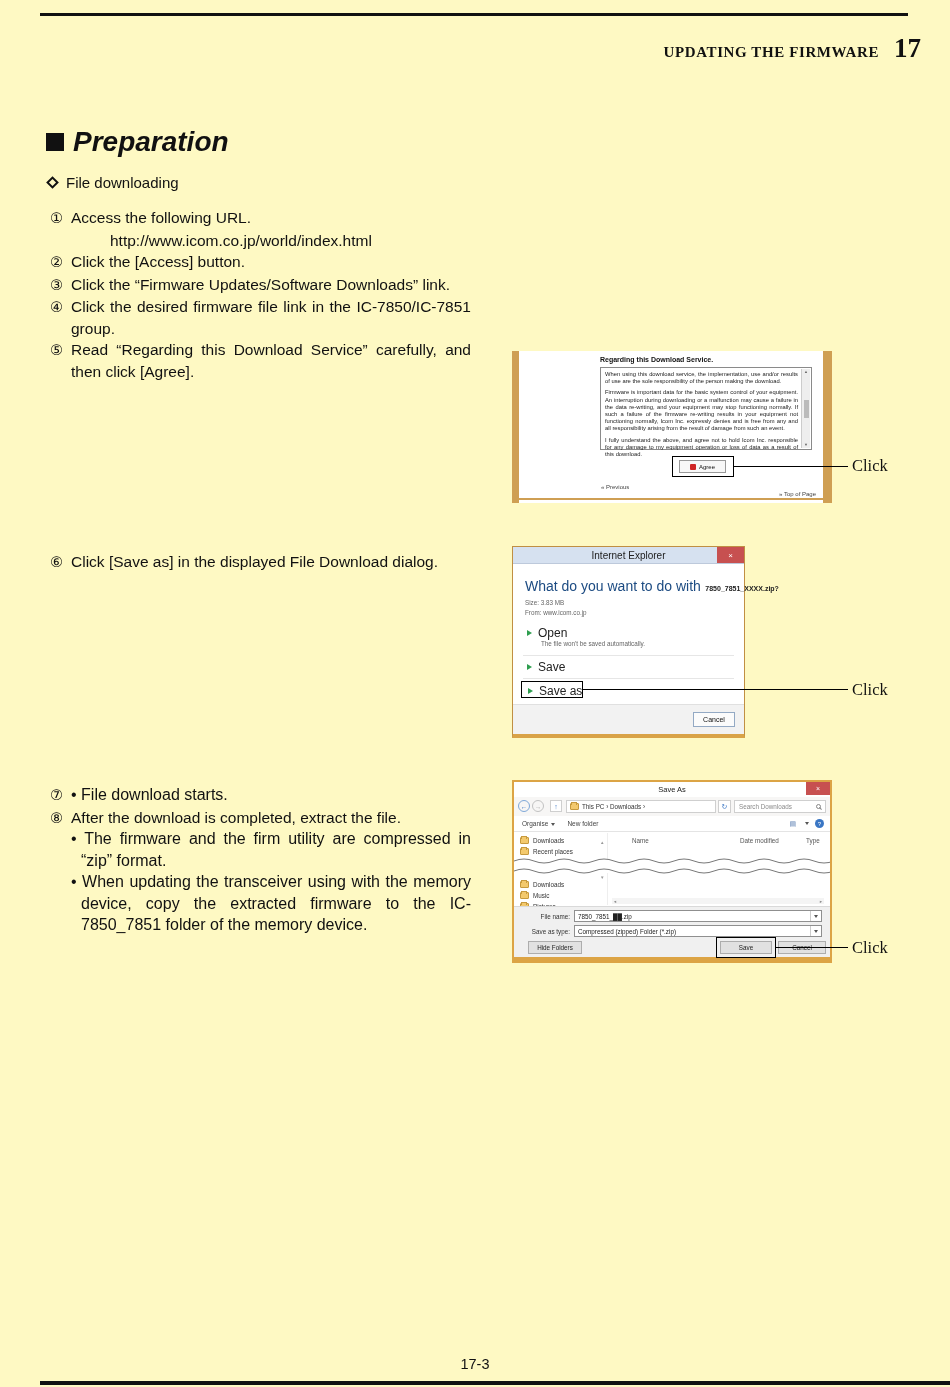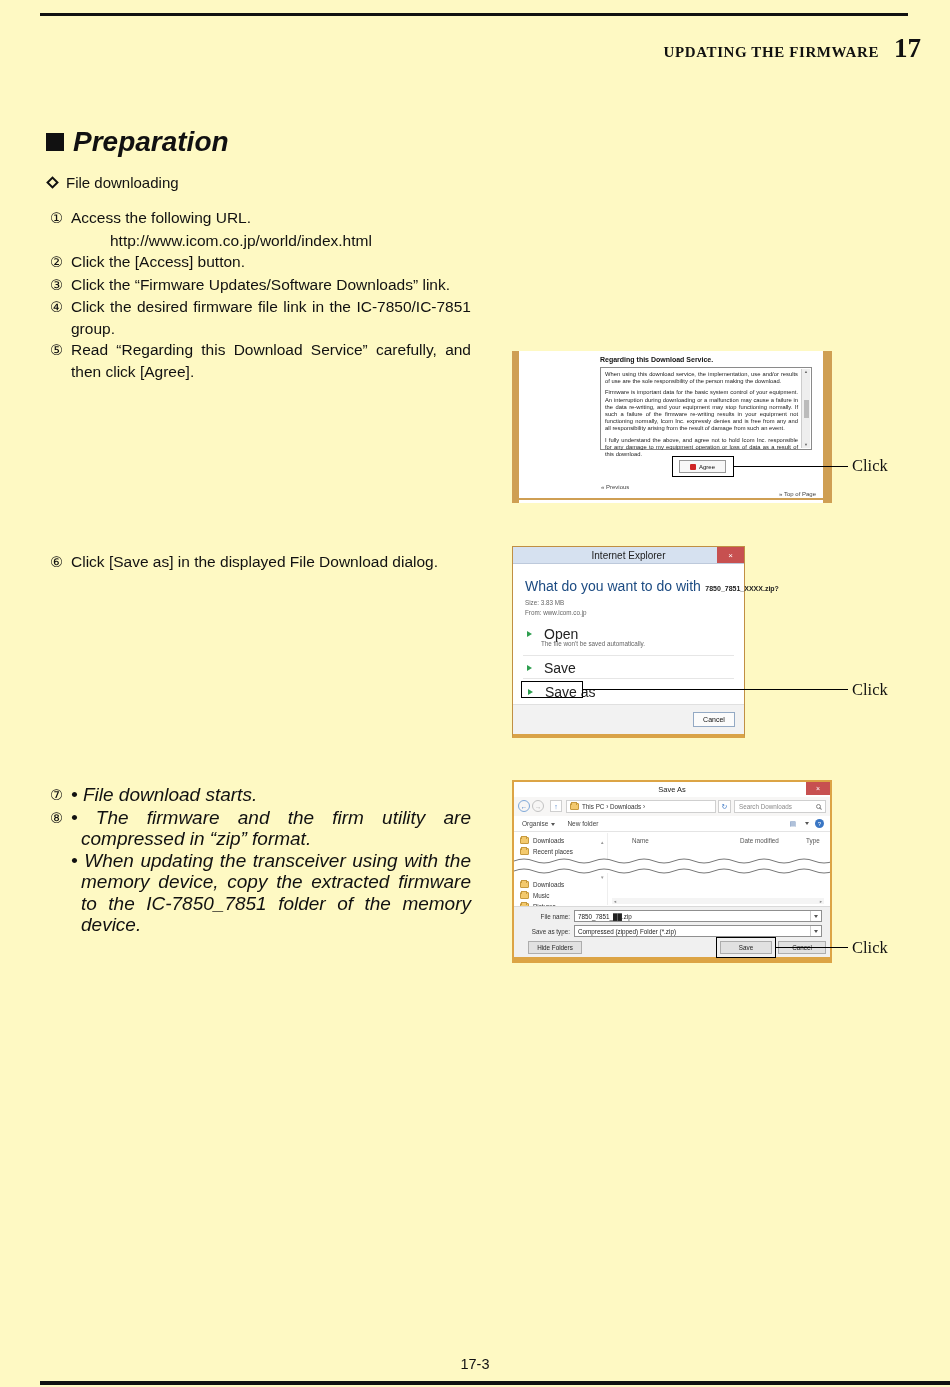--- a/index.html
+++ b/index.html
@@ -23,21 +23,21 @@
   .dia { width:9px; height:9px; border:2.5px solid #111; transform:rotate(45deg); }
   .sub-t { font-size:15px; font-weight:normal; }
 
   .steps { position:absolute; left:50px; width:421px; font-size:15.5px; line-height:21.5px; }
   .s1 { top:207px; } .s2 { top:551px; } .s3 { top:784px; }
   .step { display:flex; }
   .sn { width:21px; flex:none; font-family:"DejaVu Sans",sans-serif; font-size:14.5px; padding-top:1px; }
   .st { flex:1; }
   .step-main { text-align:justify; }
   .step-sub { margin-left:60px; }
-  .bullet { text-align:justify; padding-left:10px; text-indent:-10px; font-size:19px;font-style:italic; }
+  .bullet { text-align:justify; padding-left:10px; text-indent:-10px; font-size:16px; }
 
   .click { position:absolute; left:852px; font-family:"Liberation Serif",serif; font-size:16.5px; z-index:7; }
   .c1 { top:456px; } .c2 { top:680px; } .c3 { top:938px; }
   .cl { position:absolute; height:0; border-top:1.2px solid #000; z-index:6; }
   .cl1 { left:734px; top:466px; width:114px; }
   .cl2 { left:583px; top:689px; width:265px; }
   .cl3 { left:776px; top:947px; width:72px; }
   .callout-box { position:absolute; border:1.5px solid #000; z-index:5; }
 
   .shot { position:absolute; background:#fff; }
@@ -68,21 +68,21 @@
   .ie-tb { position:absolute; left:0; right:0; top:0; height:17px; background:#d6e1f0;
            border-bottom:1px solid #bdc9db; display:flex; align-items:center; justify-content:center; }
   .ie-title { font-size:10px; color:#222; }
   .ie-x { position:absolute; right:0; top:0; width:27px; height:16px; background:#c75050; color:#fff;
           font-size:8px; display:flex; align-items:center; justify-content:center; }
   .ie-q { position:absolute; left:12px; top:30px; white-space:nowrap; }
   .qp { font-size:14px; color:#1c4b82; }
   .qf { font-size:7px; color:#222; font-weight:bold; }
   .ie-meta { position:absolute; left:12px; font-size:6.3px; color:#666; }
   .m1 { top:52px; } .m2 { top:62px; }
-  .ie-opt { position:absolute; left:14px; display:flex; align-items:center; gap:12px; font-size:14px; color:#222; }
+  .ie-opt { position:absolute; left:14px; display:flex; align-items:center; gap:6px; font-size:12px; color:#222; }
   .o1 { top:79px; } .o2 { top:113px; } .o3 { top:137px; left:15px; }
   .tri { width:0; height:0; border-left:5px solid #2e9e4f; border-top:3.5px solid transparent;
          border-bottom:3.5px solid transparent; }
   .ie-desc { position:absolute; left:28px; top:93px; font-size:6.3px; color:#666; }
   .ie-sep { position:absolute; left:10px; right:10px; border-top:1px solid #e6e6e6; }
   .sp1 { top:108px; } .sp2 { top:131px; }
   .cb2 { left:8px; top:134px; width:62px; height:17px; }
   .ie-footer { position:absolute; left:0; right:0; bottom:0; height:30px; background:#f2f2f2;
                border-top:1px solid #e0e0e0; }
   .ie-cancel { position:absolute; right:9px; top:7px; width:42px; height:15px; background:#fbfbfb;
@@ -217,20 +217,21 @@
   <div class="steps s3">
     <div class="step">
       <span class="sn">⑦</span>
       <div class="st">
         <div class="bullet">• File download starts.</div>
       </div>
     </div>
     <div class="step">
       <span class="sn">⑧</span>
       <div class="st">
+        <div class="step-main">After the download is completed, extract the file.</div>
         <div class="bullet">• The firmware and the firm utility are compressed in “zip” format.</div>
         <div class="bullet">• When updating the transceiver using with the memory device, copy the extracted firmware to the IC-7850_7851 folder of the memory device.</div>
       </div>
     </div>
   </div>
 
   <div class="shot shot1">
     <div class="tan left"></div>
     <div class="tan right"></div>
     <div class="s1-head">Regarding this Download Service.</div>

